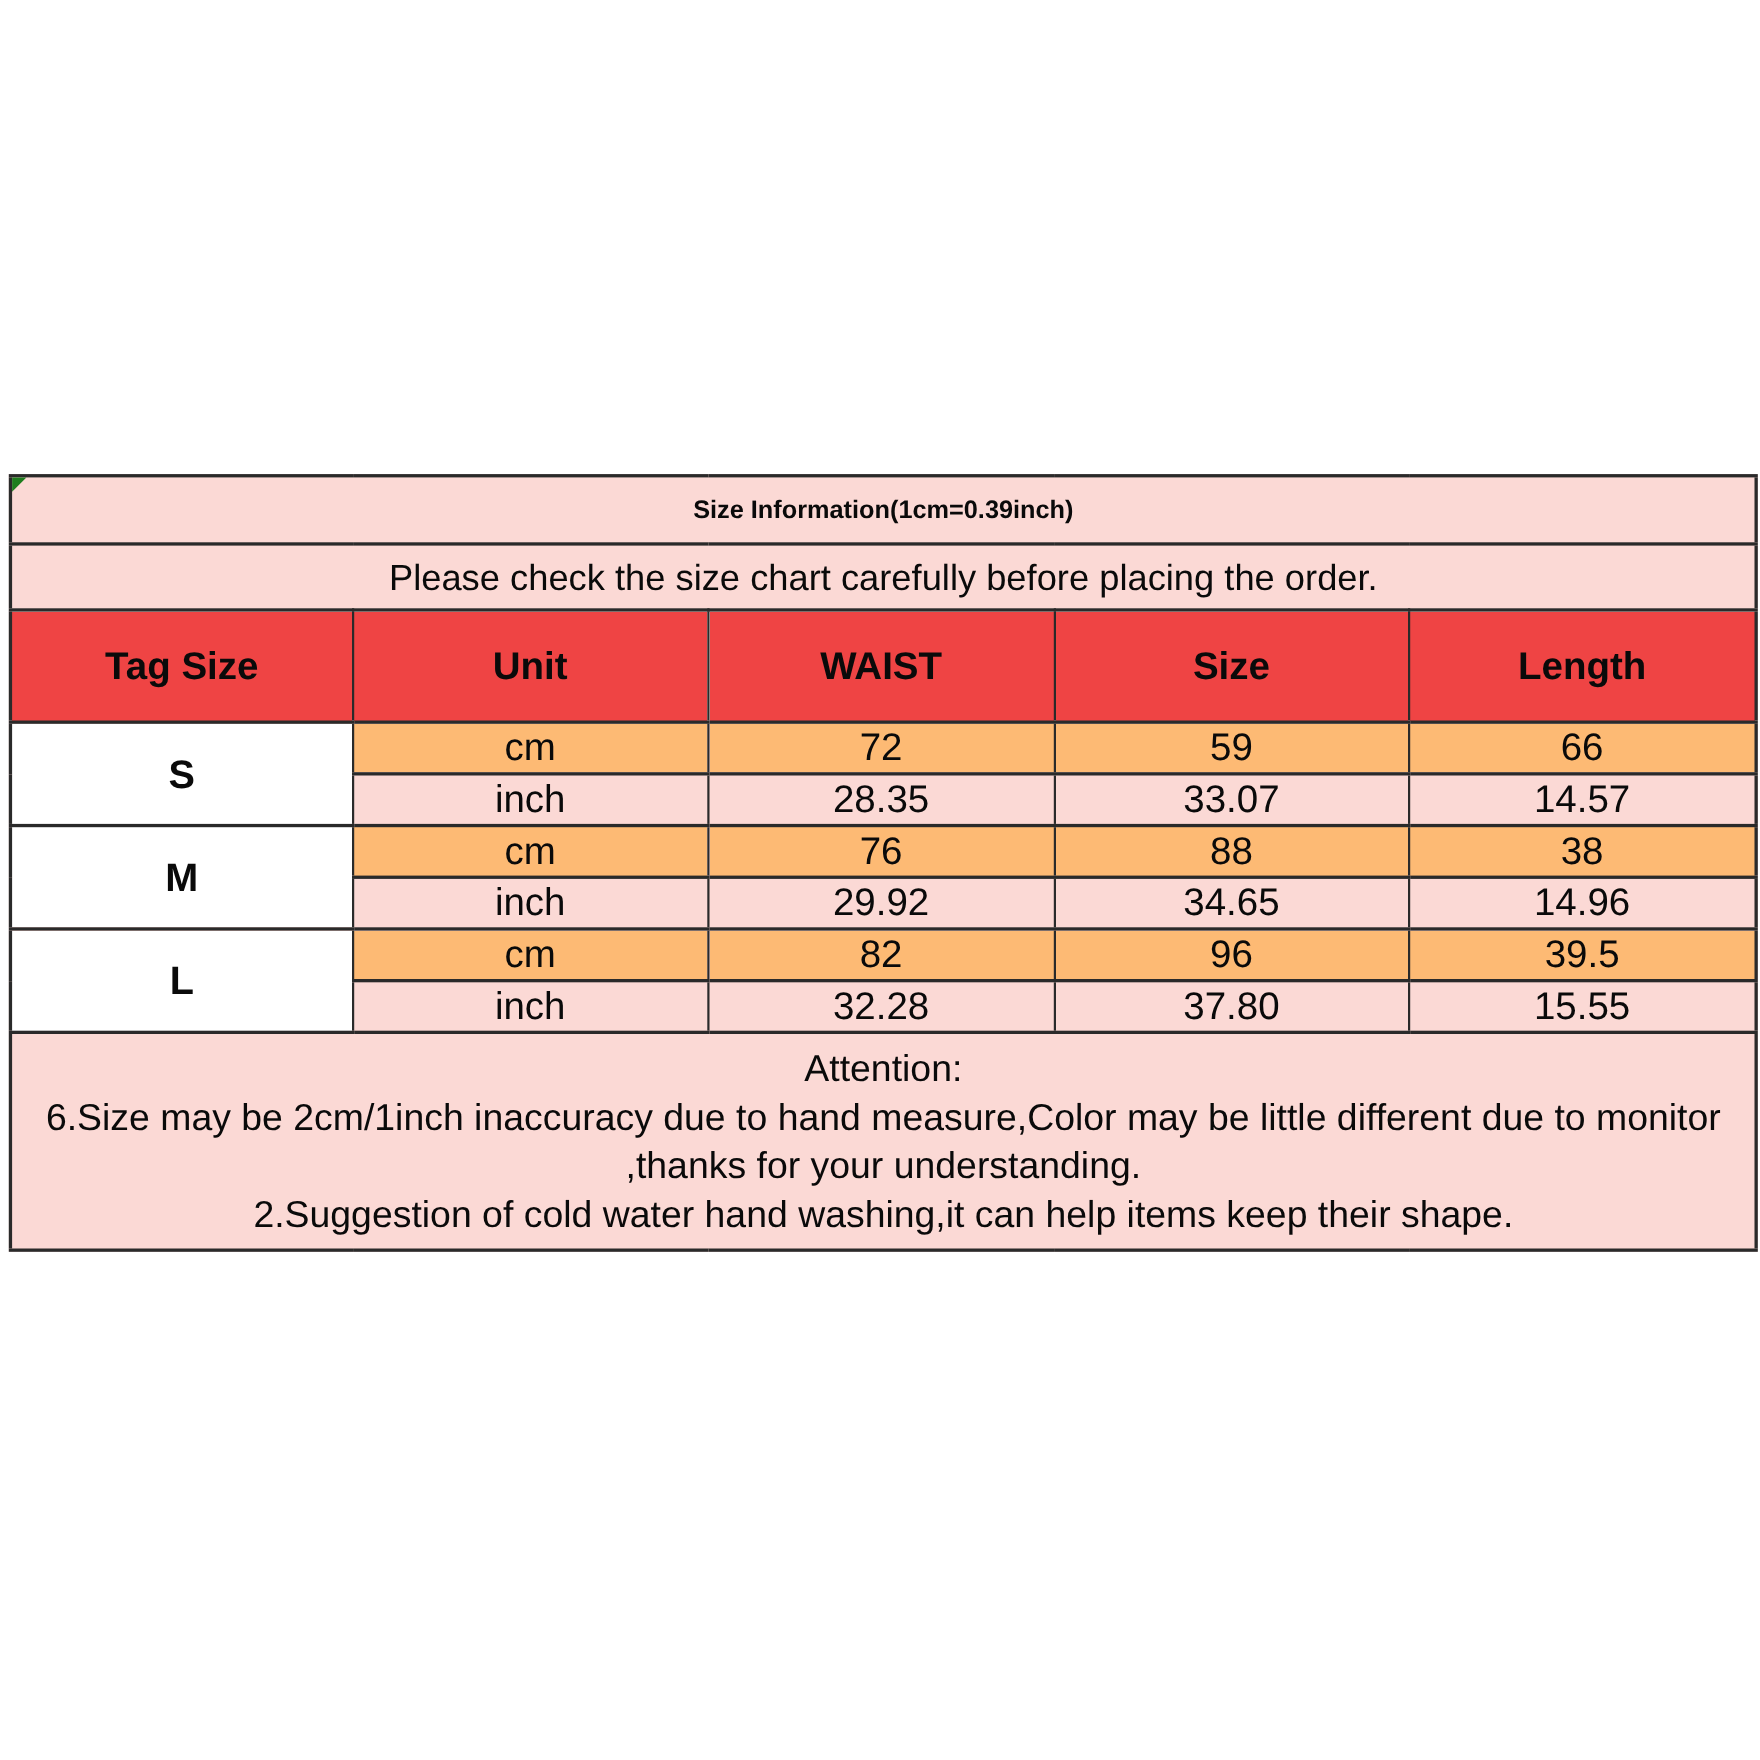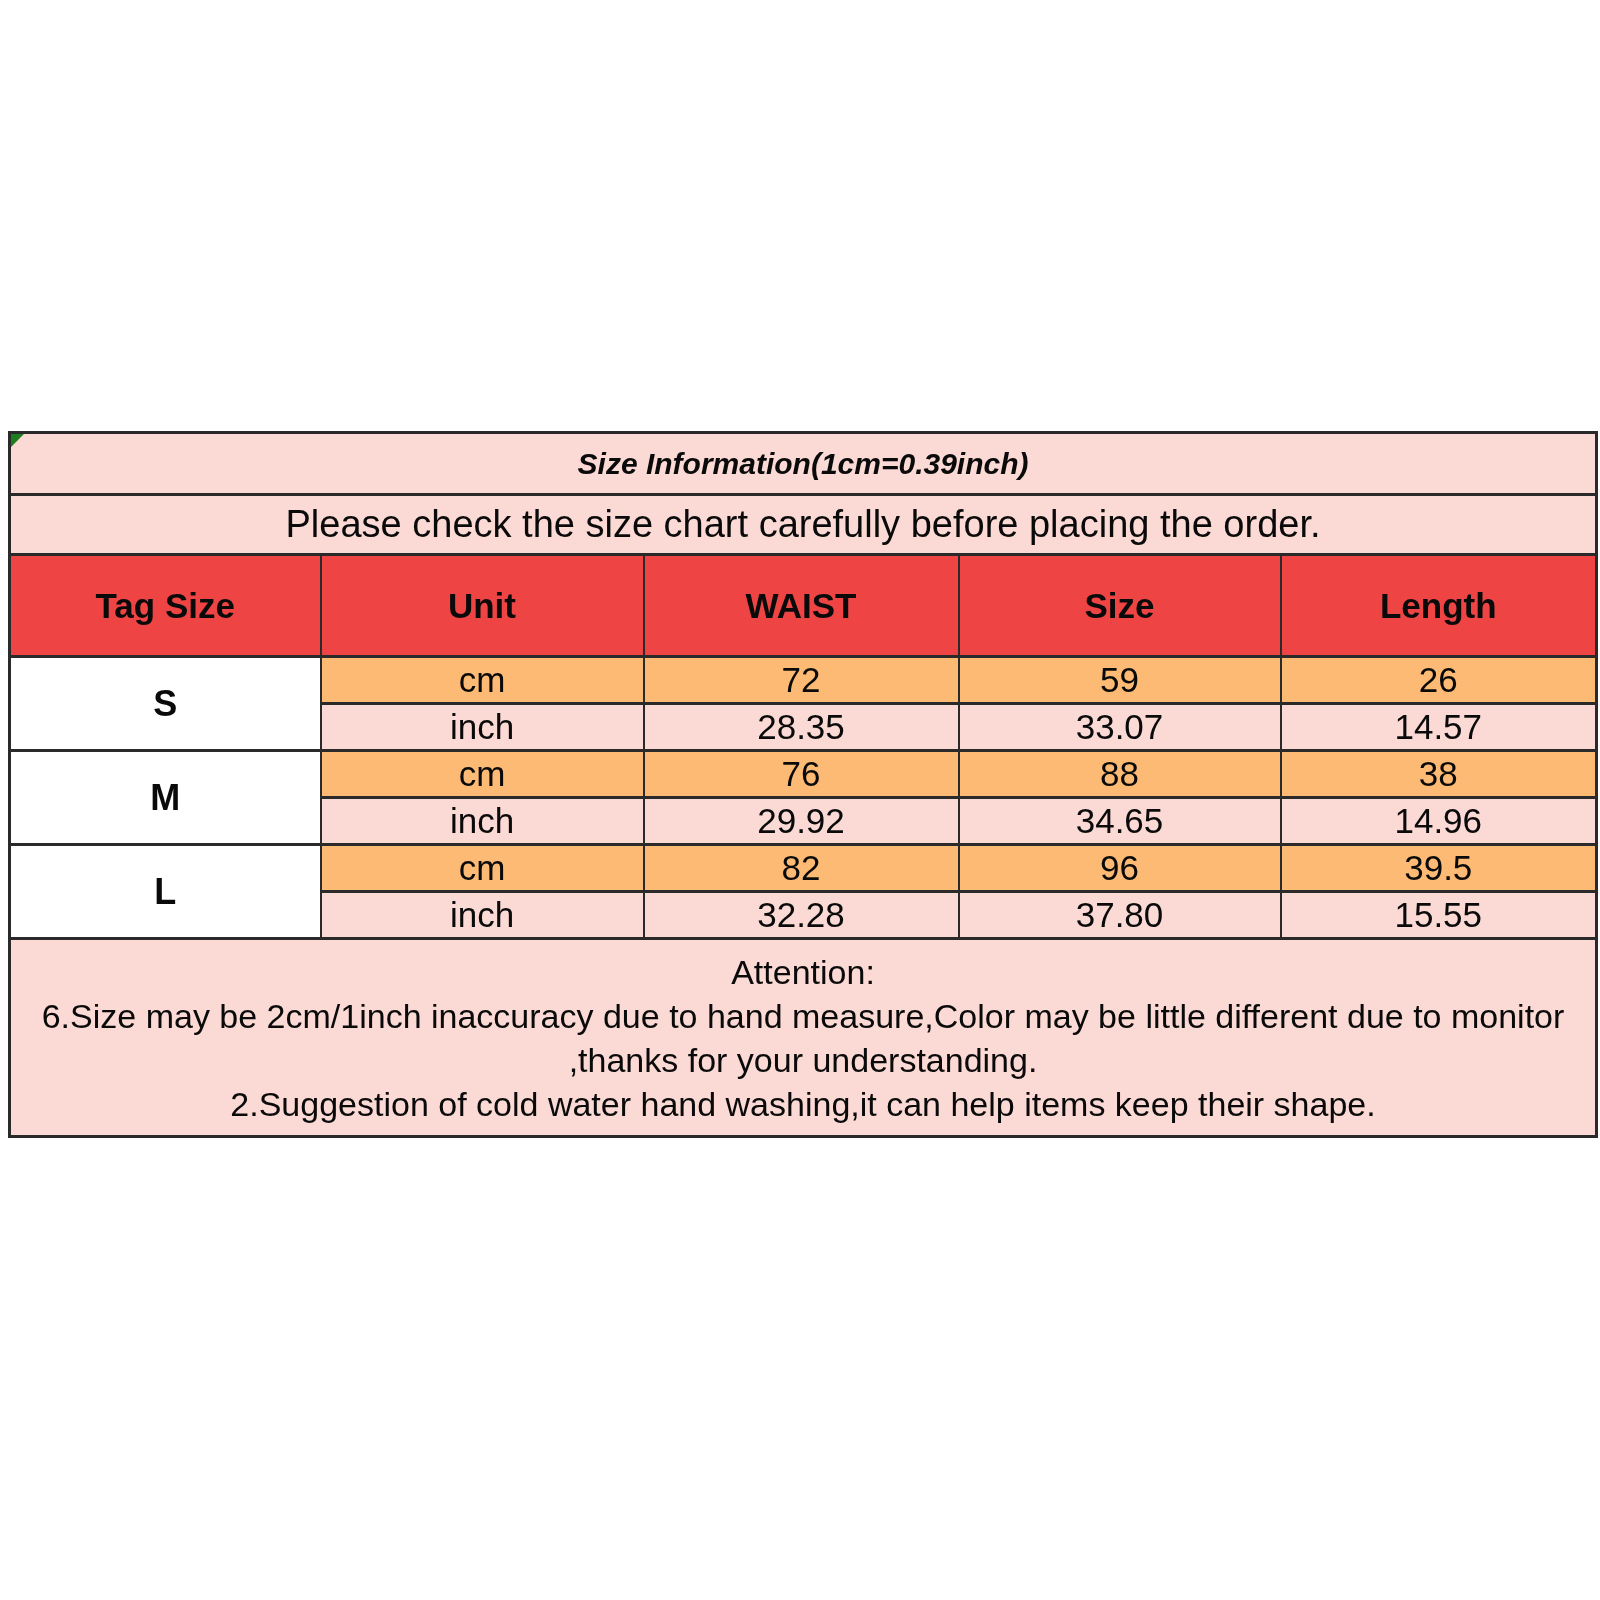--- a/index.html
+++ b/index.html
@@ -37,28 +37,27 @@
   }
 
   tr.r-title   { height: 62px; }
   tr.r-sub     { height: 60px; }
   tr.r-head    { height: 102px; }
   tr.r-data    { height: 47px; }
   tr.r-att     { height: 198px; }
 
   td.c-title {
     font-weight: bold;
-    font-size: 30px;
+    font-size: 23px;
     vertical-align: bottom;
     padding-bottom: 6px;
     background: #fbd9d5;
-    font-style: italic;
   }
   td.c-sub {
-    font-size: 38px;
+    font-size: 33px;
     background: #fbd9d5;
   }
   td.c-head {
     font-weight: bold;
     font-size: 35px;
     background: #ef4444;
   }
   td.c-tag {
     font-weight: bold;
     font-size: 36px;
@@ -121,21 +120,21 @@
     <td class="c-head">WAIST</td>
     <td class="c-head">Size</td>
     <td class="c-head">Length</td>
   </tr>
 
   <tr class="r-data">
     <td class="c-tag" rowspan="2">S</td>
     <td class="c-unit bg-white">cm</td>
     <td class="c-val bg-white">72</td>
     <td class="c-val bg-white">59</td>
-    <td class="c-val bg-white">26</td>
+    <td class="c-val bg-white">66</td>
   </tr>
   <tr class="r-data">
     <td class="c-unit bg-pink">inch</td>
     <td class="c-val bg-pink">28.35</td>
     <td class="c-val bg-pink">33.07</td>
     <td class="c-val bg-pink">14.57</td>
   </tr>
 
   <tr class="r-data">
     <td class="c-tag" rowspan="2">M</td>

